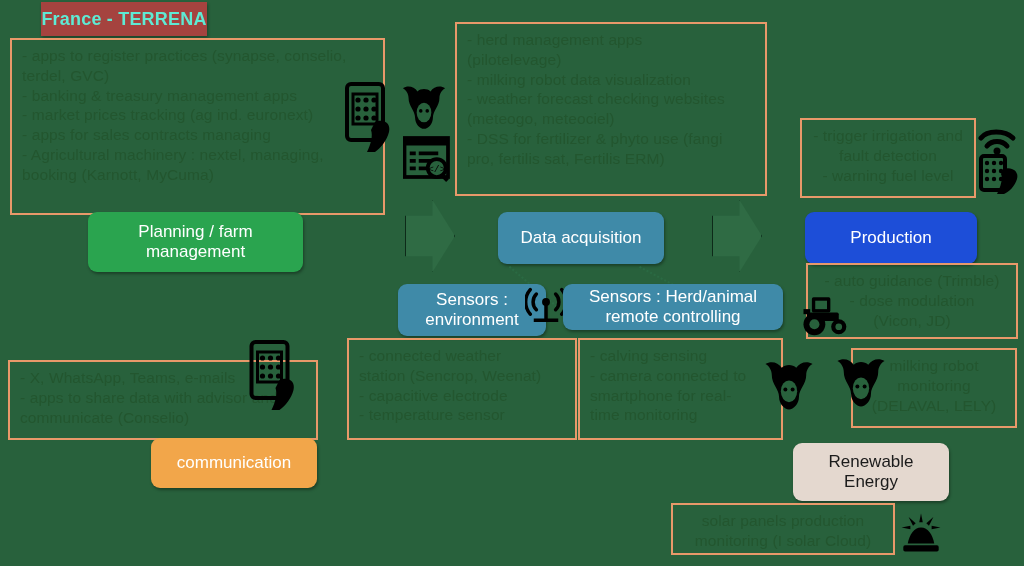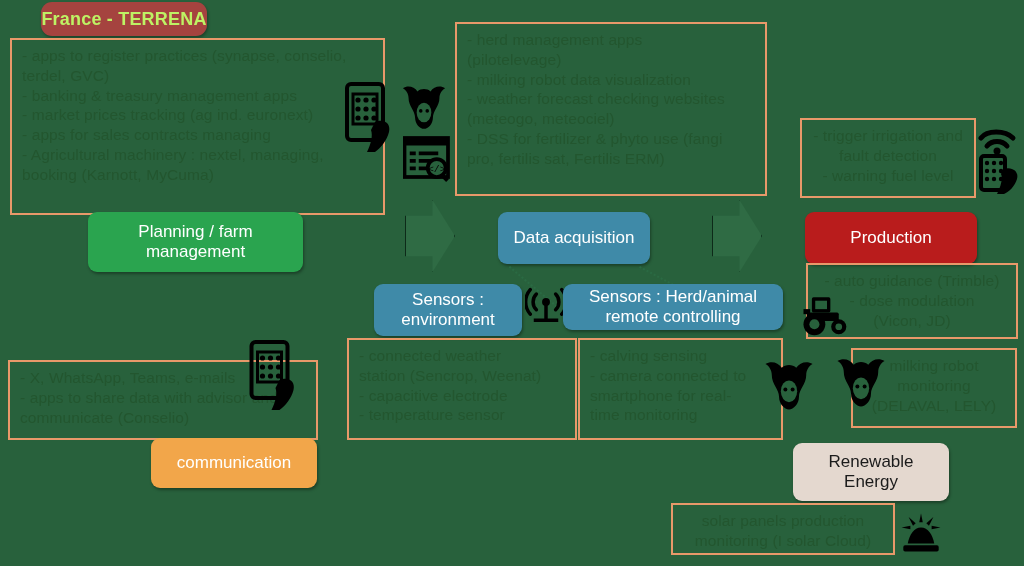--- a/index.html
+++ b/index.html
@@ -39,36 +39,36 @@
     justify-content: center;
     text-align: center;
     color: #ffffff;
     font-size: 17px;
     line-height: 1.2;
     padding: 4px 8px;
     box-shadow: 1px 2px 3px rgba(0,0,0,.35);
   }
   .pill.green   { background: #2aa44f; }
   .pill.blue    { background: #3f8aa8; }
-  .pill.red     { background: #b91c1c; }
+  .pill.red     { background: #1d4ed8; }
   .pill.orange  { background: #f2a64a; }
   .pill.beige   { background: #e4d8cf; color: #1b1b1b; }
 
   .title-badge {
     position: absolute;
     box-sizing: border-box;
     background: #a5433f;
-    color: #bef264;
+    color: #5eead4;
     font-size: 18px;
     font-weight: 600;
     letter-spacing: .2px;
     display: flex;
     align-items: center;
     justify-content: center;
-    border-radius: 11px;
+    border-radius: 0;
     box-shadow: 1px 2px 3px rgba(0,0,0,.3);
   }
 
   .arrow {
     position: absolute;
     background: #2f6b44;
     border: 1px solid #0d2a19;
     clip-path: polygon(0% 22%, 55% 22%, 55% 0%, 100% 50%, 55% 100%, 55% 78%, 0% 78%);
   }
 
@@ -149,26 +149,26 @@
   <div class="arrow" style="left:405px; top:200px; width:48px; height:70px;"></div>
 
   <div class="note" style="left:455px; top:22px; width:312px; height:174px;">- herd management apps
 (pilotelevage)
 - milking robot data visualization
 - weather forecast checking websites
 (meteogo, meteociel)
 - DSS for fertilizer &amp; phyto use (fangi
 pro, fertilis sat, Fertilis ERM)</div>
 
-  <div class="pill blue" style="left:498px; top:212px; width:152px; height:52px;">Data acquisition</div>
+  <div class="pill blue" style="left:498px; top:212px; width:166px; height:52px;">Data acquisition</div>
 
   <div class="connector" style="left:510px; top:266px; width:62px; transform:rotate(40deg);"></div>
   <div class="connector" style="left:640px; top:266px; width:62px; transform:rotate(28deg);"></div>
 
-  <div class="pill blue" style="left:374px; top:284px; width:148px; height:52px;">Sensors :
+  <div class="pill blue" style="left:398px; top:284px; width:148px; height:52px;">Sensors :
 environment</div>
 
   <div class="icon" style="left:525px; top:287px;">
     <svg width="42" height="42" viewBox="0 0 48 48" fill="currentColor">
       <circle cx="24" cy="17" r="4.5"></circle>
       <rect x="22" y="19" width="4" height="18"></rect>
       <rect x="10" y="36" width="28" height="4"></rect>
       <path d="M13 8 C8 13 8 21 13 26" fill="none" stroke="currentColor" stroke-width="4" stroke-linecap="round"></path>
       <path d="M35 8 C40 13 40 21 35 26" fill="none" stroke="currentColor" stroke-width="4" stroke-linecap="round"></path>
       <path d="M6 3 C-1 11 -1 23 6 31" fill="none" stroke="currentColor" stroke-width="4" stroke-linecap="round"></path>

